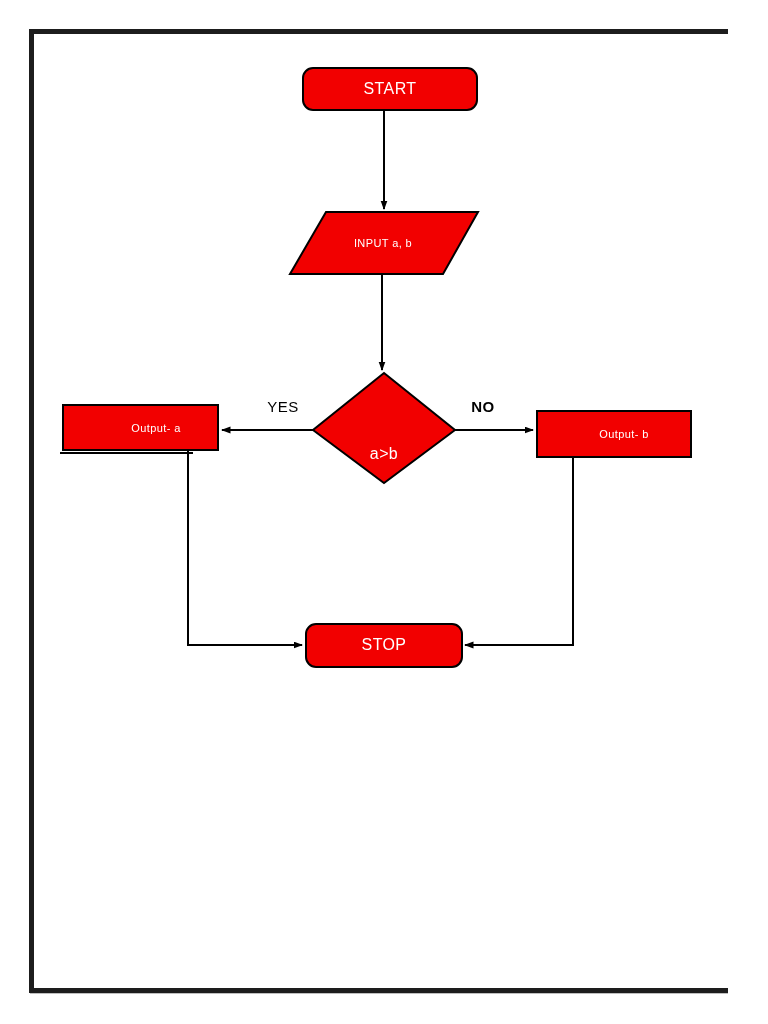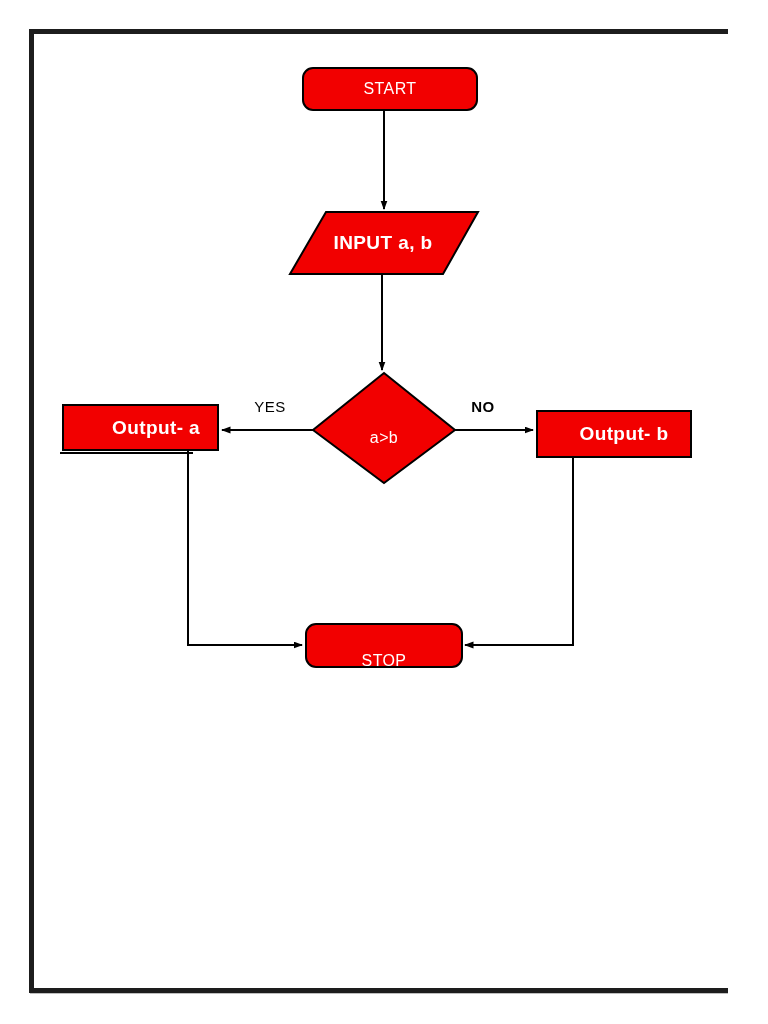--- a/index.html
+++ b/index.html
@@ -53,21 +53,21 @@
   }
   .node-label {
     position: absolute;
     transform: translate(-50%, -50%);
     color: var(--shape-text, #ffffff);
     white-space: nowrap;
     font-size: 16px;
     letter-spacing: 0.4px;
     pointer-events: none;
   }
-  .node-label.size-lg { font-size: 19px; font-weight: bold; }
+  .node-label.size-lg { font-size: 11px; }
   .edge-label {
     position: absolute;
     transform: translate(-50%, -50%);
     color: var(--label-text, #000000);
     white-space: nowrap;
     font-size: 15px;
     letter-spacing: 0.5px;
     pointer-events: none;
   }
 </style>
@@ -96,21 +96,21 @@
     <polygon class="shape" points="326,212 478,212 443,274 290,274"></polygon>
     <polygon class="shape" points="384,373 455,430 384,483 313,430"></polygon>
     <line class="shadow-line" x1="60" y1="453" x2="193" y2="453"></line>
     <rect class="shape" x="63" y="405" width="155" height="45"></rect>
     <rect class="shape" x="537" y="411" width="154" height="46"></rect>
     <rect class="shape" x="306" y="624" width="156" height="43" rx="10" ry="10"></rect>
   </svg>
 
   <div class="node-label" style="left:390px; top:89px;">START</div>
   <div class="node-label size-lg" style="left:383px; top:243px;">INPUT a, b</div>
-  <div class="node-label" style="left:384px; top:438px;">a&gt;b</div>
+  <div class="node-label" style="left:384px; top:454px;">a&gt;b</div>
   <div class="node-label size-lg" style="left:156px; top:428px;">Output- a</div>
   <div class="node-label size-lg" style="left:624px; top:434px;">Output- b</div>
-  <div class="node-label" style="left:384px; top:661px;">STOP</div>
+  <div class="node-label" style="left:384px; top:645px;">STOP</div>
 
-  <div class="edge-label" style="left:270px; top:406px;">YES</div>
+  <div class="edge-label" style="left:283px; top:406px;">YES</div>
   <div class="edge-label" style="left:483px; top:406px;font-weight:bold;">NO</div>
 
 </div>
 
 </body></html>

